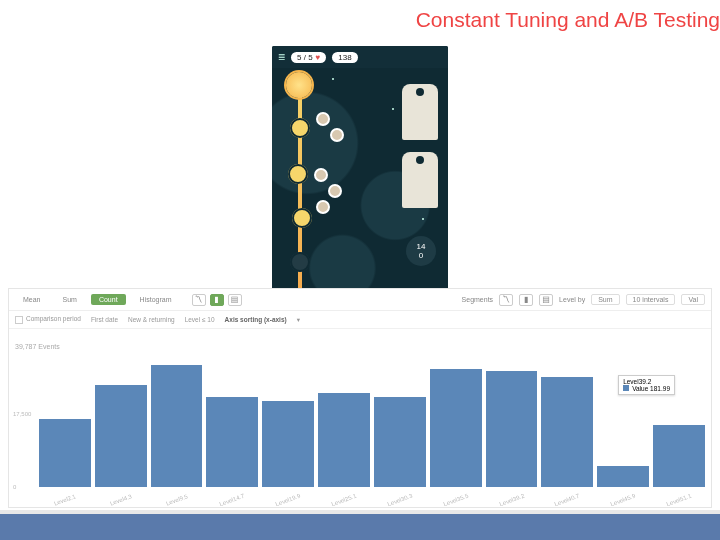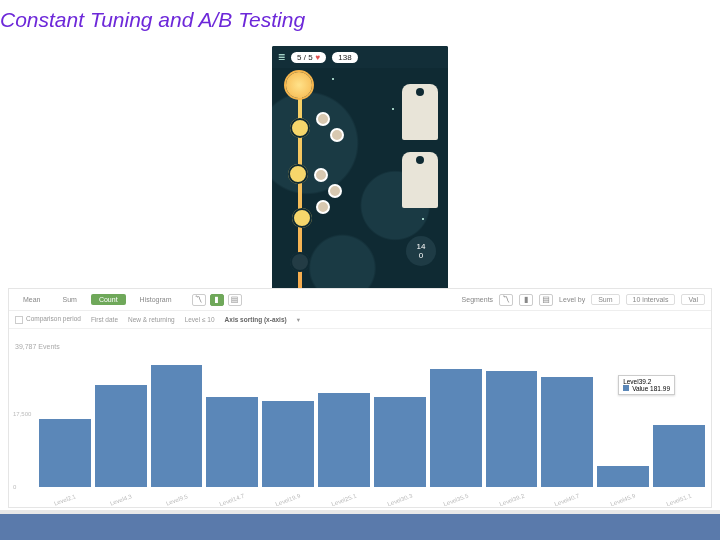--- a/index.html
+++ b/index.html
@@ -1,18 +1,18 @@
 <!DOCTYPE html>
 <html><head>
 <meta charset="utf-8">
 <style>
   * { box-sizing: border-box; margin: 0; padding: 0; }
   html, body { width: 720px; height: 540px; font-family: Arial, sans-serif; background: #fff; overflow: hidden; }
   .slide { width: 720px; height: 540px; position: relative; }
-  .title { position: absolute; top: 8px; left: 0; width: 100%; text-align: left; font-size: 21px; color: #6d28d9; font-style: italic; }
+  .title { position: absolute; top: 8px; left: 0; width: 100%; text-align: right; font-size: 21px; color: #ef4444; }
   .footer-bar { position: absolute; left: 0; bottom: 0; width: 720px; height: 26px; background: #5a7aab; }
   .footer-bar::after { content:""; position:absolute; bottom:26px; left:0; width:720px; height:4px; background:#e8e8e8; }
 
   
   .analytics { position: absolute; left: 8px; top: 288px; width: 704px; height: 220px; border: 1px solid #e5e5e5; background: #fff; }
   .toolbar { height: 22px; border-bottom: 1px solid #eee; display: flex; align-items: center; font-size: 7px; color: #888; }
   .tb-left { display: flex; gap: 6px; padding-left: 6px; }
   .tb-btn { padding: 2px 8px; border-radius: 2px; }
   .tb-active { background: #6fa85a; color: #fff; }
   .tb-icons { display: flex; gap: 4px; margin-left: 12px; }

